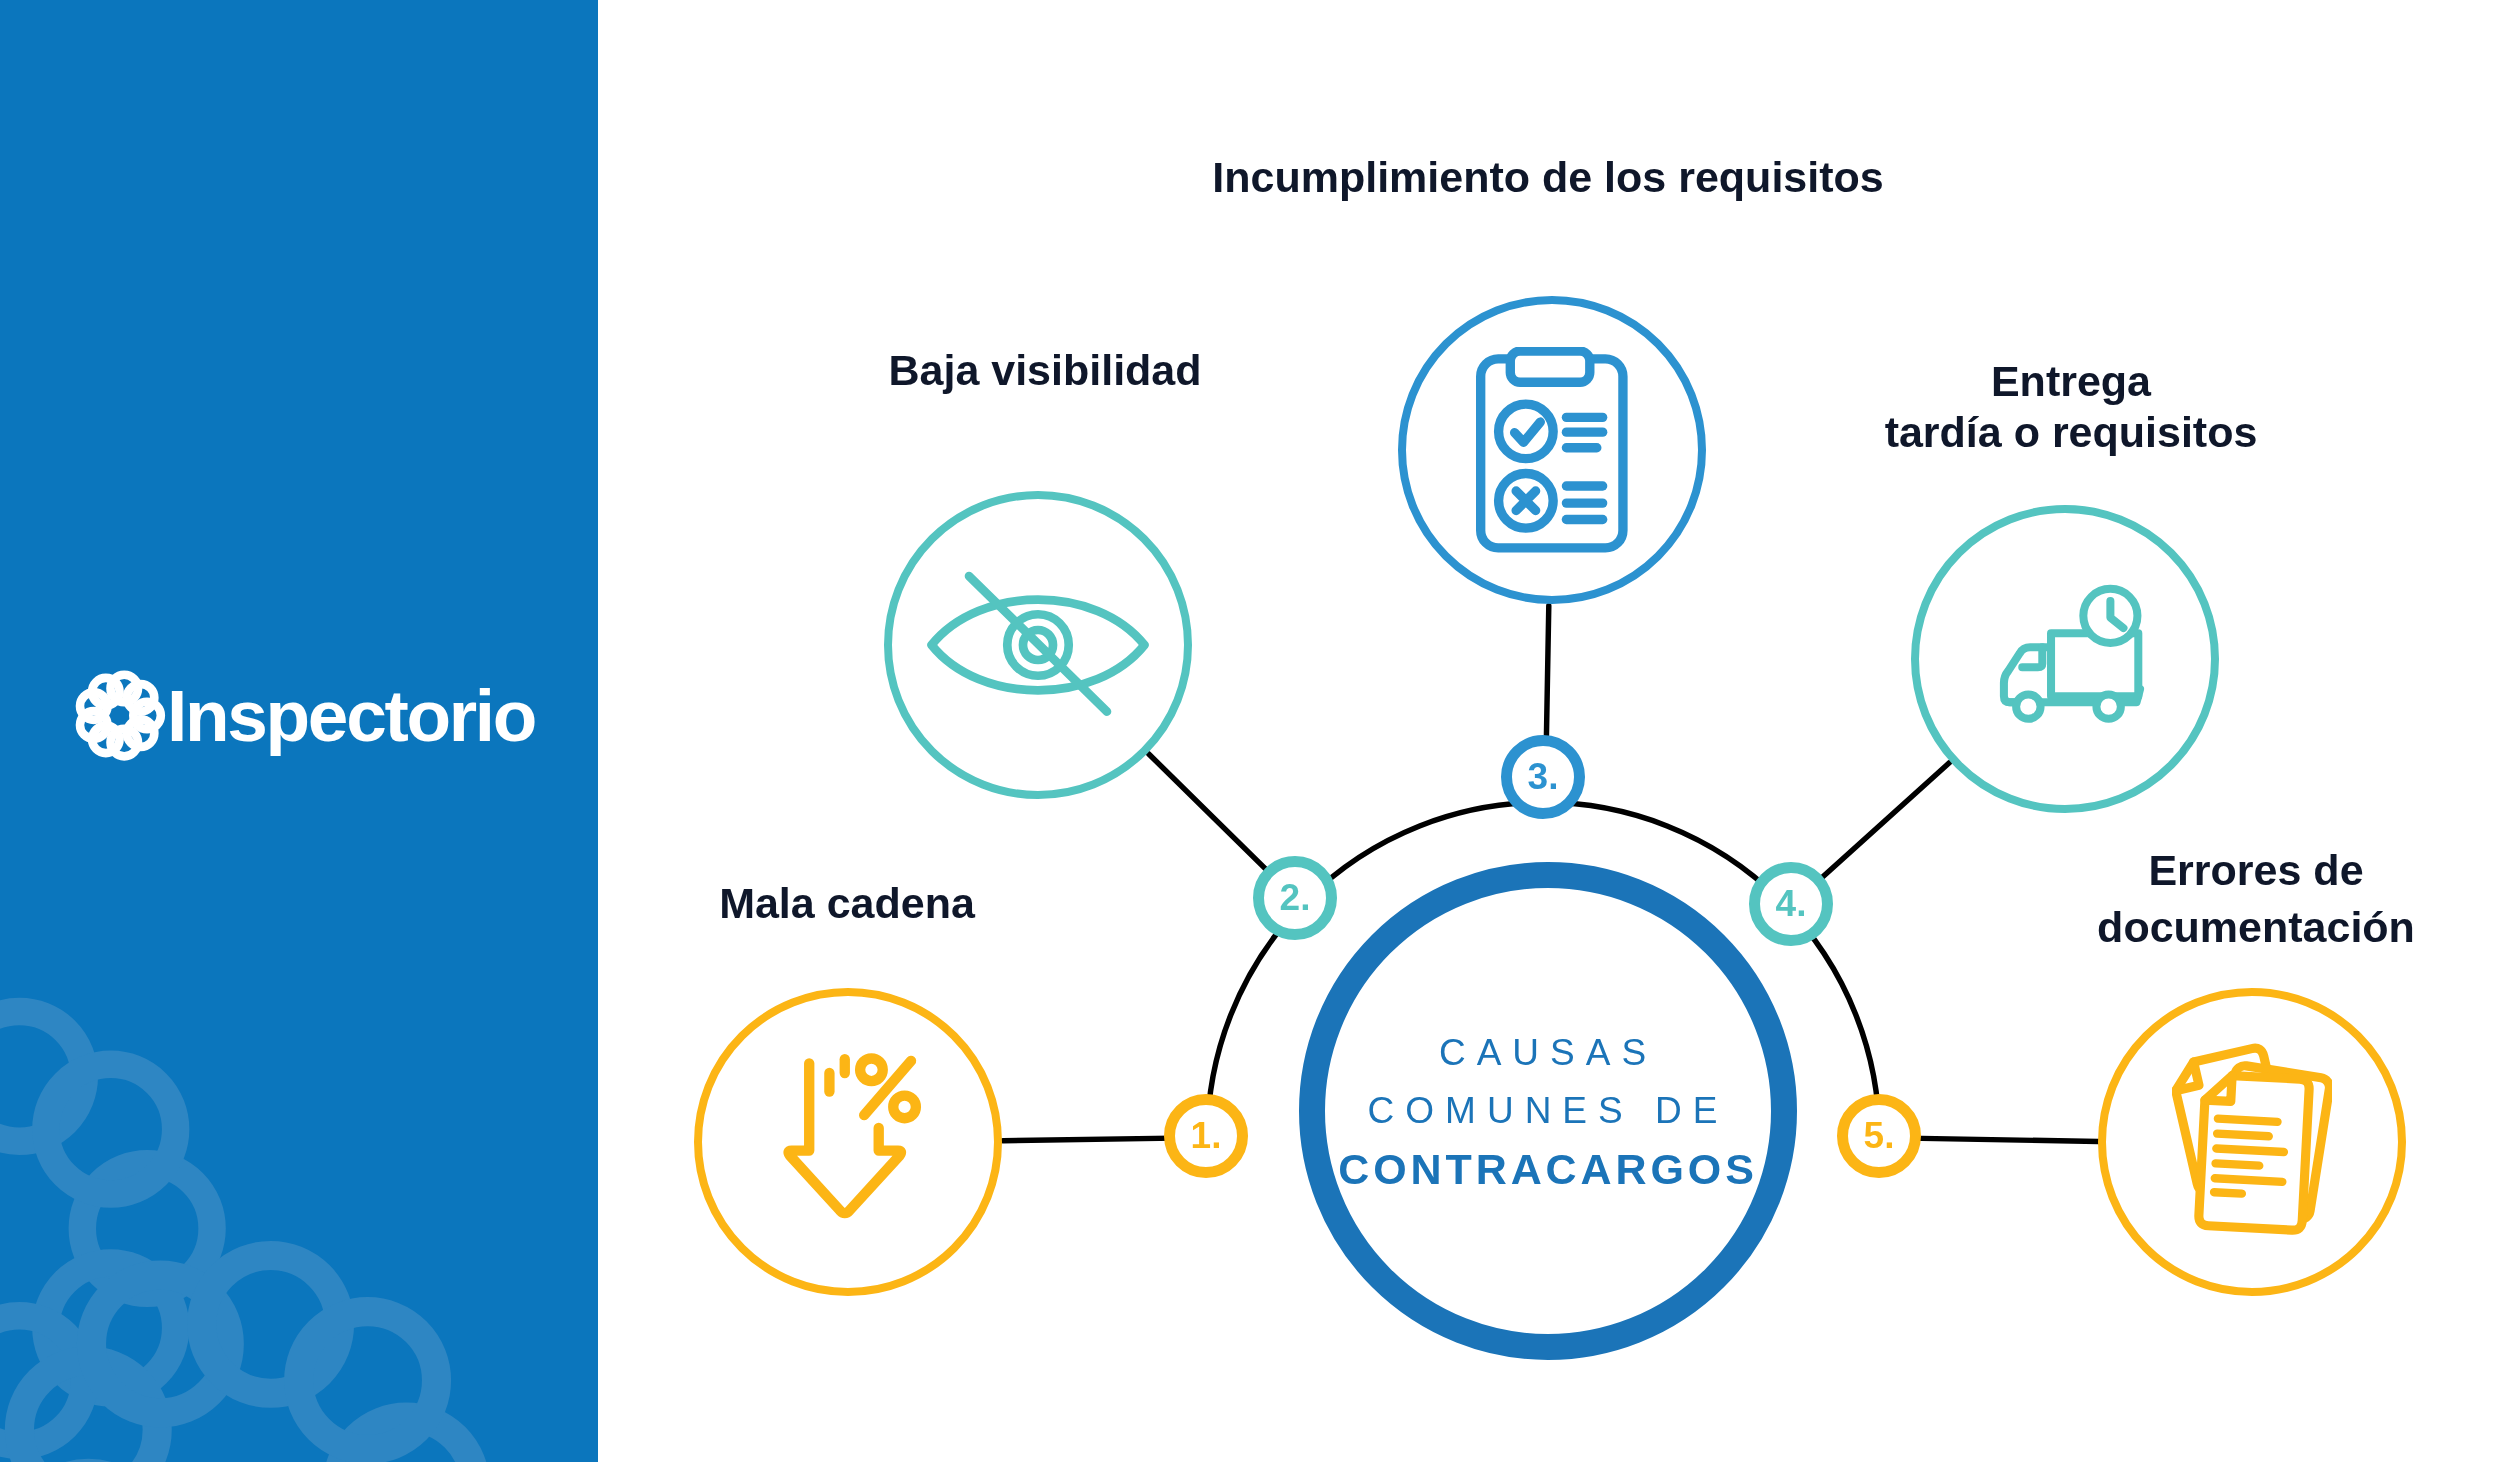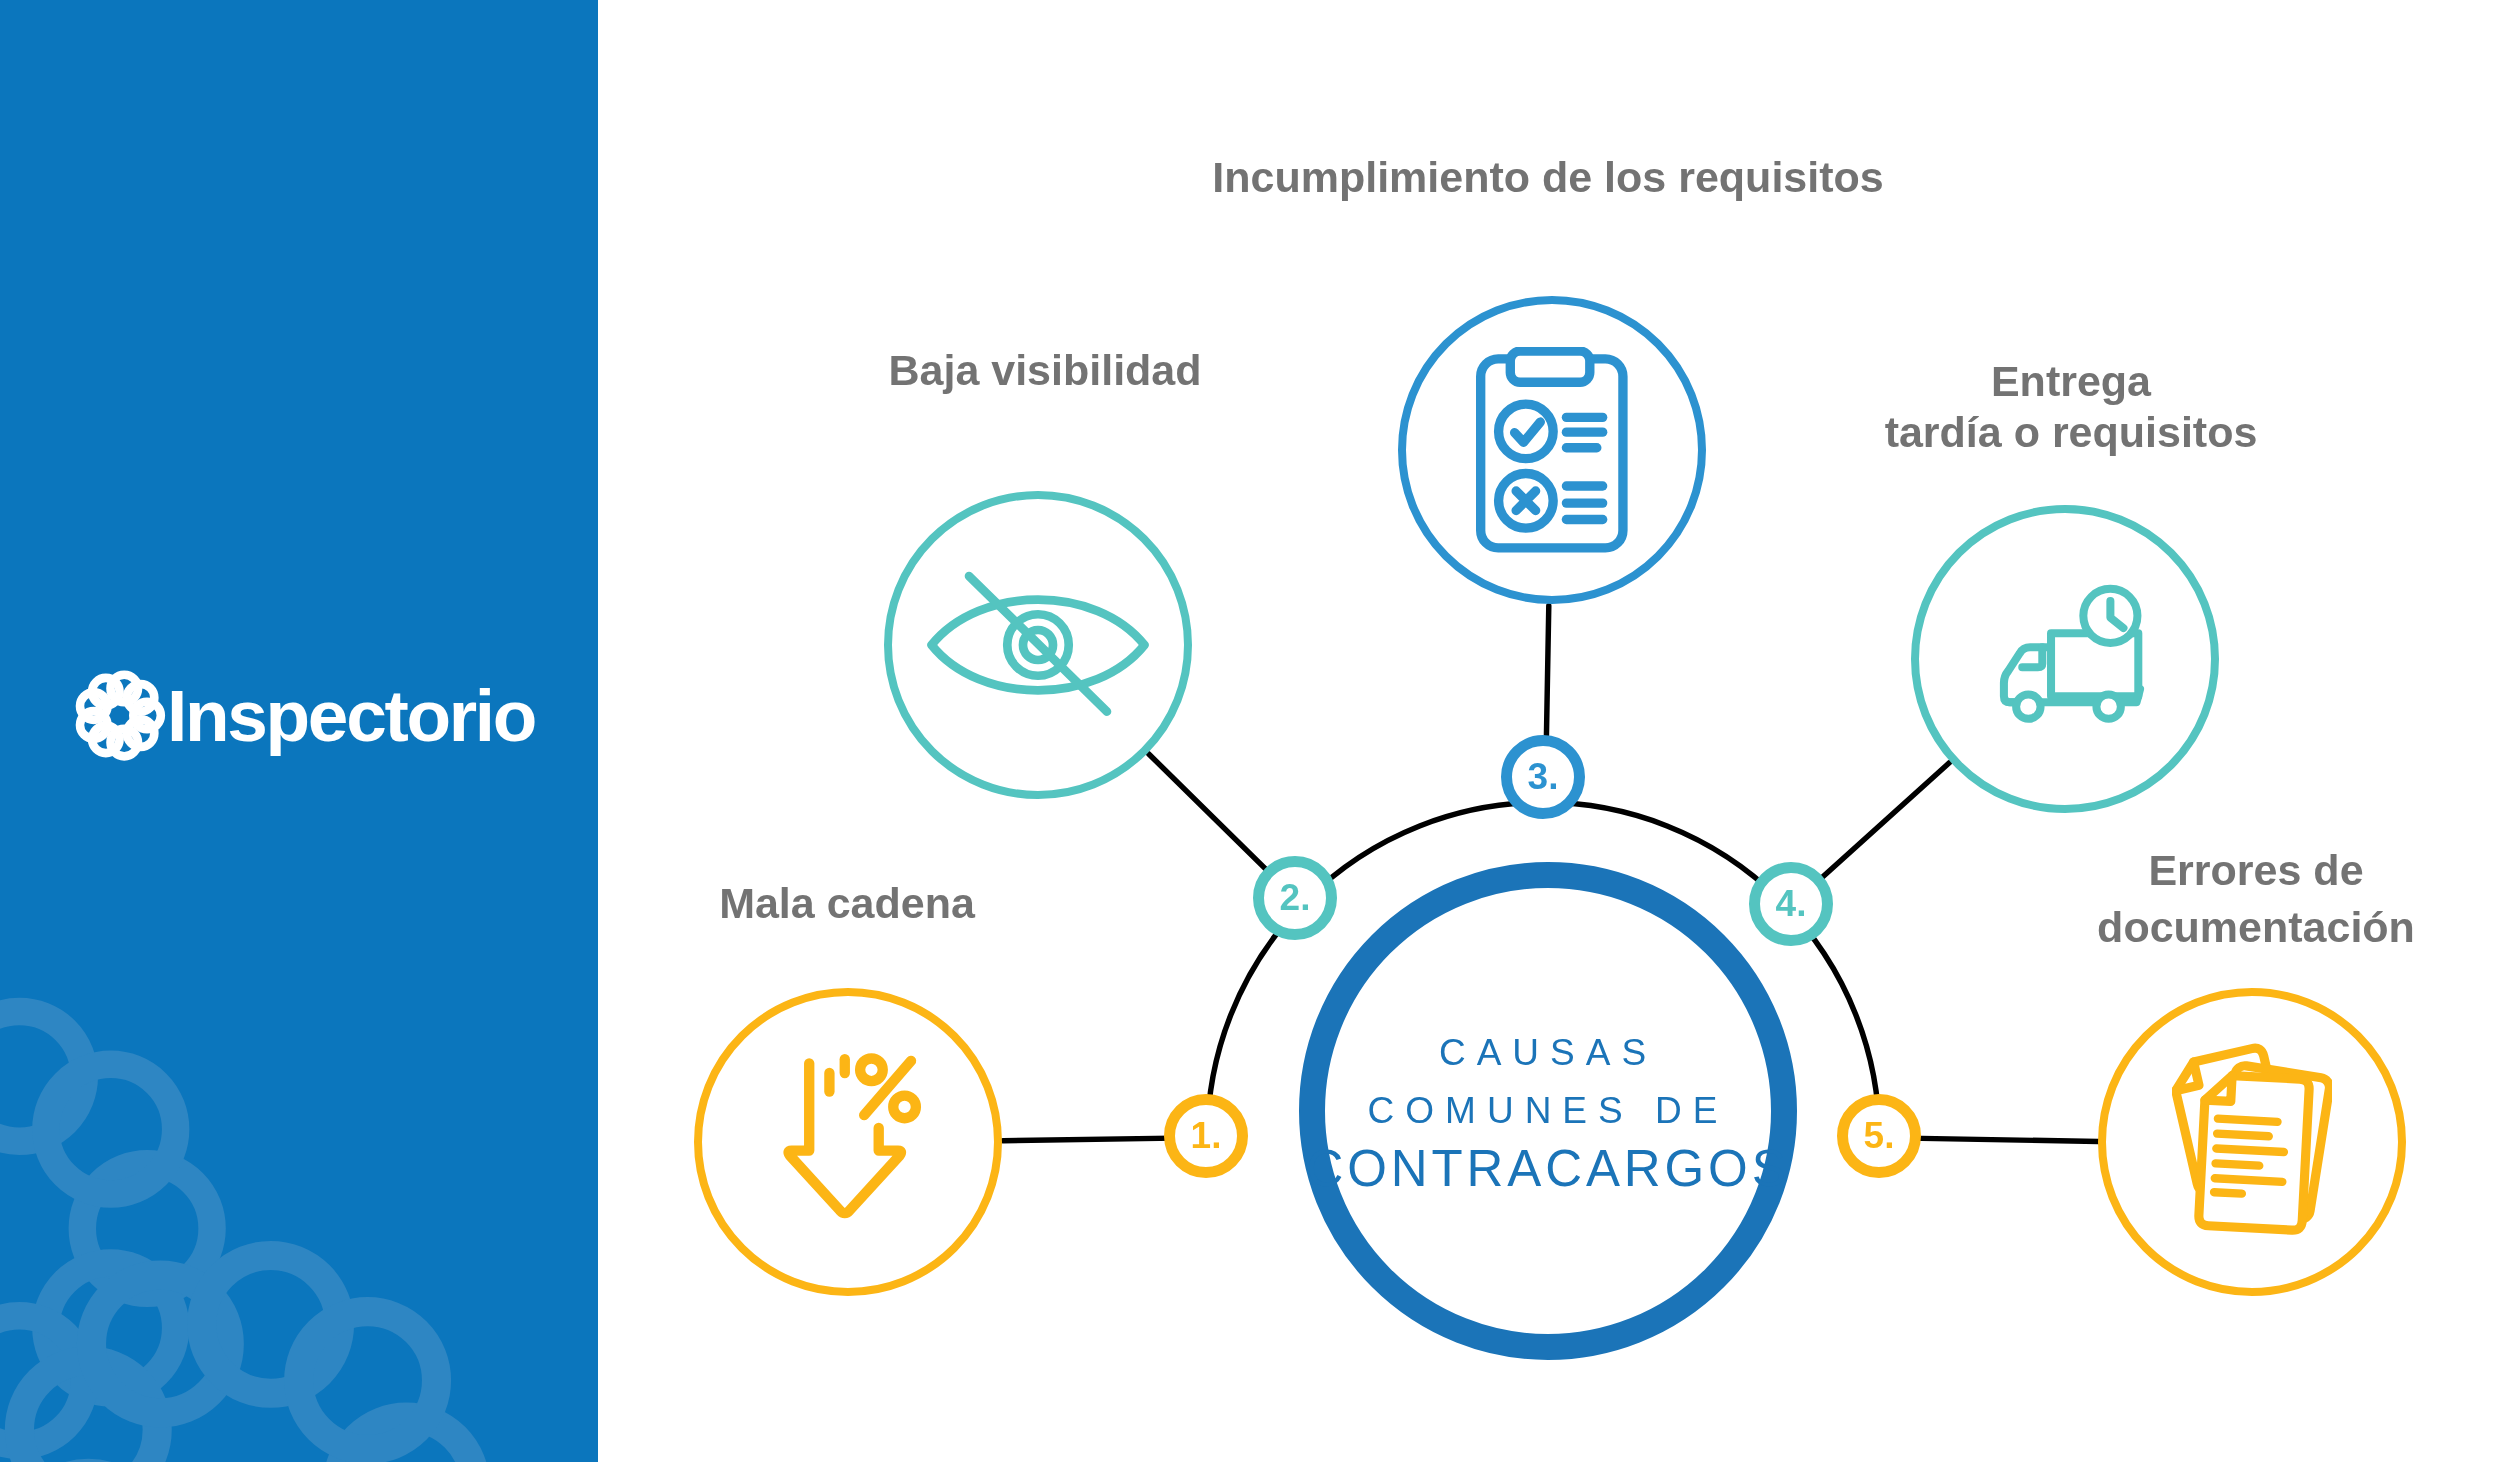--- a/index.html
+++ b/index.html
@@ -16,32 +16,32 @@
   
   .lines-layer{position:absolute;left:0;top:0;width:2512px;height:1462px;pointer-events:none;}
 
   
   .big-circle{position:absolute;width:292px;height:292px;border-radius:50%;background:#fff;
               border:8.6px solid #000;display:flex;align-items:center;justify-content:center;}
   .center-circle{position:absolute;left:1299px;top:862px;width:446px;height:446px;border-radius:50%;
                  background:#fff;border:26.5px solid #1B74B8;display:flex;flex-direction:column;
                  align-items:center;justify-content:center;text-align:left;}
   .center-line{color:#1B74B8;font-size:37px;font-weight:400;letter-spacing:11px;line-height:58px;white-space:nowrap;}
-  .center-line.strong{font-size:51px;font-weight:400;letter-spacing:3.9px;}
+  .center-line.strong{font-size:43px;font-weight:700;letter-spacing:3.9px;}
 
   .num-circle{position:absolute;width:62px;height:62px;border-radius:50%;background:#fff;
               border:11.7px solid #000;display:flex;align-items:center;justify-content:center;
               font-size:37px;font-weight:800;}
 
   .col-yellow{border-color:#FCB515;color:#FCB515;}
   .col-teal{border-color:#54C4C0;color:#54C4C0;}
   .col-blue{border-color:#2C92D0;color:#2C92D0;}
 
   
-  .label{position:absolute;text-align:center;color:#737373;font-weight:700;font-size:43px;line-height:57px;}
+  .label{position:absolute;text-align:center;color:#0f172a;font-weight:700;font-size:43px;line-height:57px;}
   .label div{white-space:nowrap;}
 </style>
 </head>
 <body>
 
 <div id="canvas">
 
   <div class="sidebar">
 
     <svg class="watermark" style="left:-257px;top:979px;width:499px;height:499px;" viewBox="0 0 100 100">

